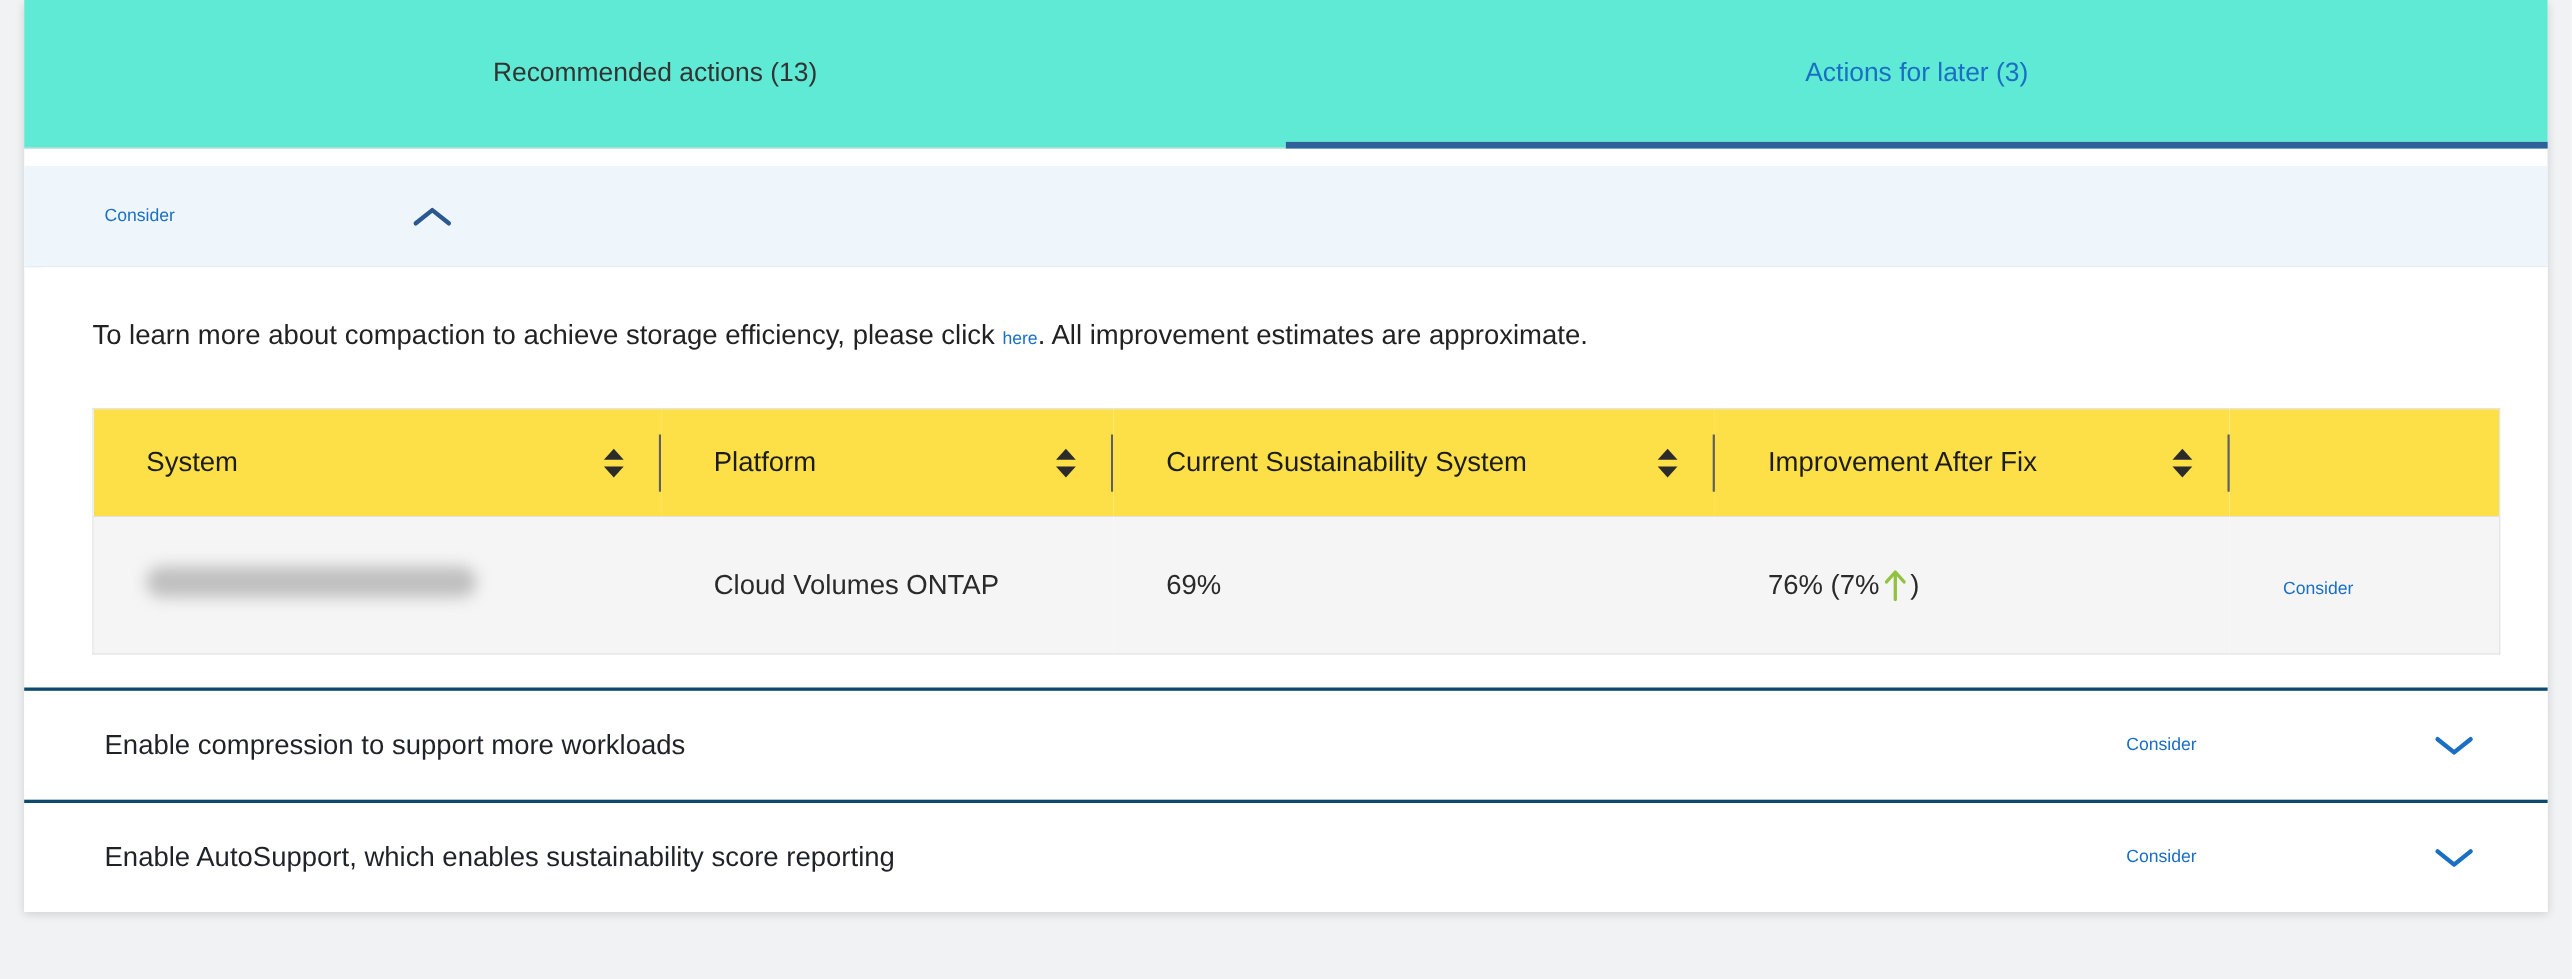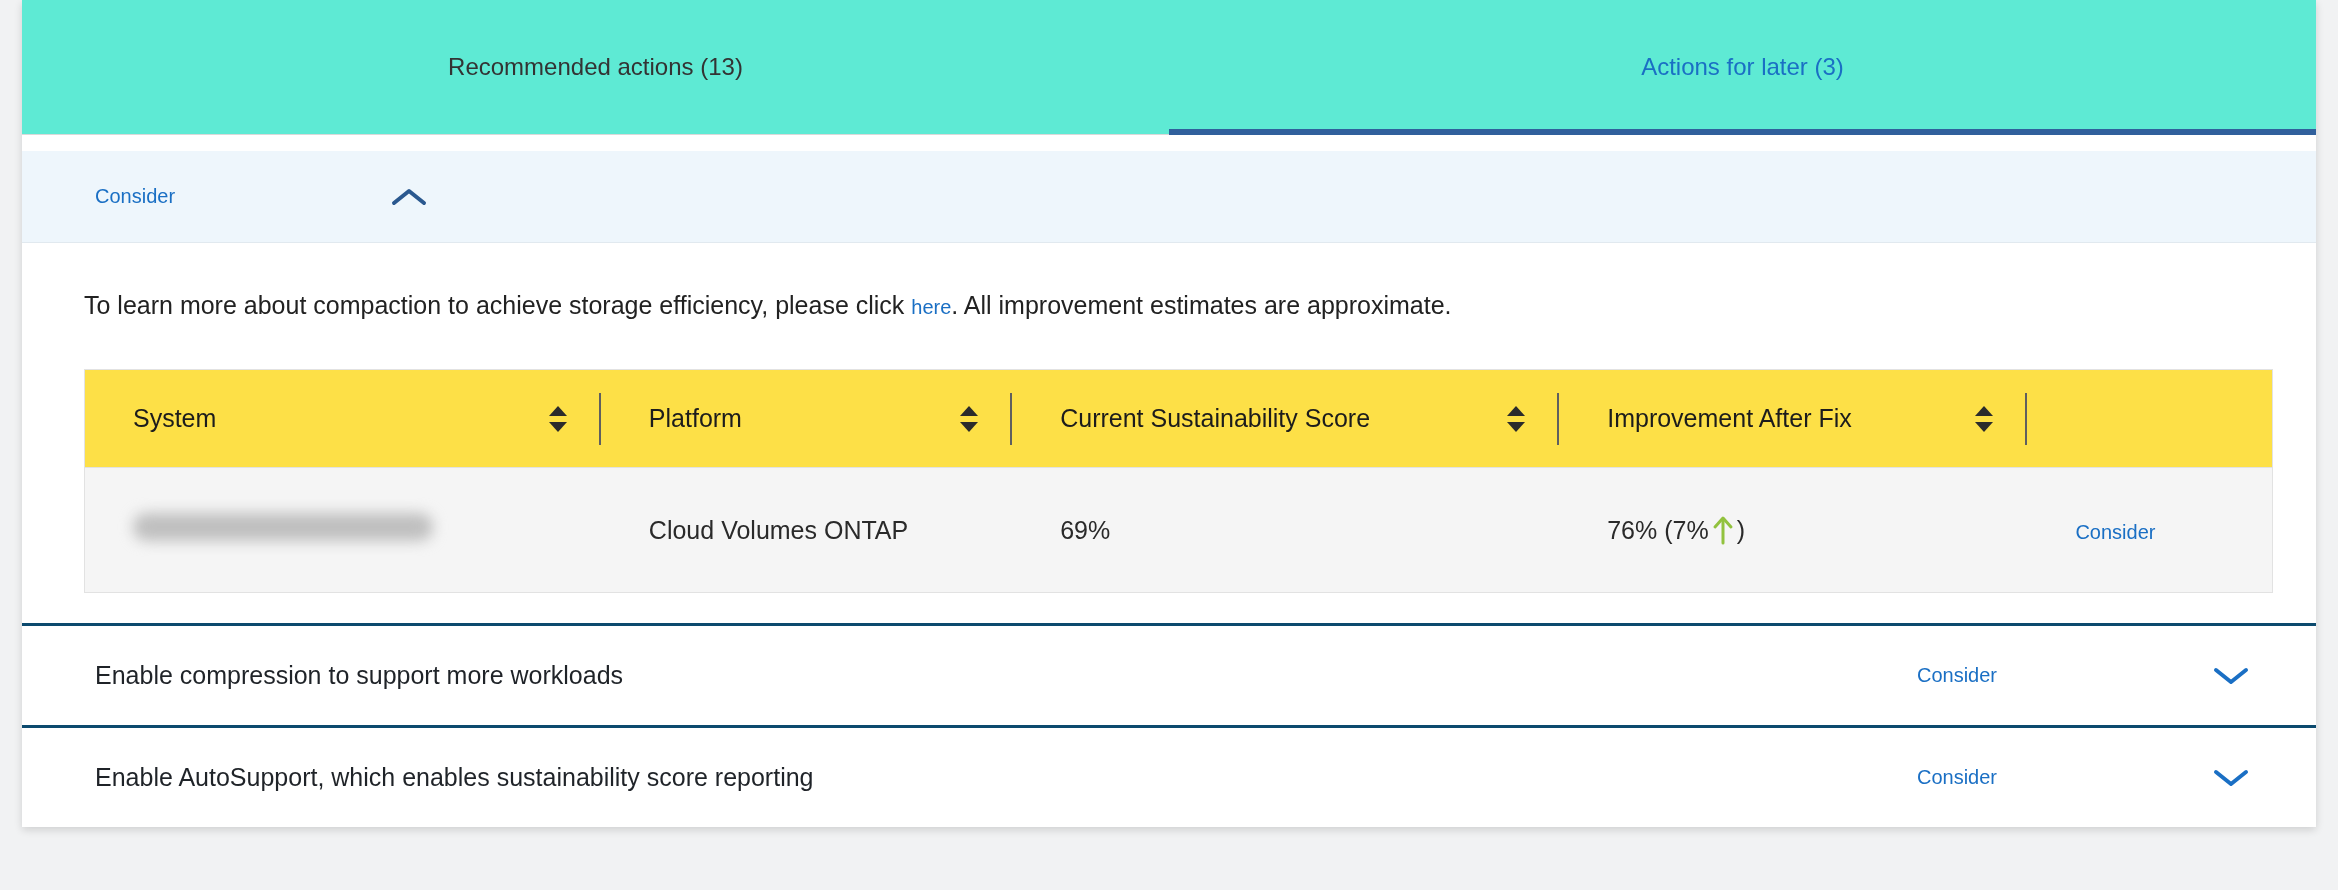--- a/index.html
+++ b/index.html
@@ -45,21 +45,21 @@
   }
   .acc-expanded {
     margin-top:16px;
     height:92px;
     background:#eef6fc;
     border-bottom:1px solid rgba(0,0,0,0.05);
   }
   .acc-row { height:102px; border-top:3px solid #0c4a6e; }
   .acc-title { font-size:25px; color:#1f2328; }
   .acc-right { display:flex; align-items:center; }
-  .link { color:#1a6fc4; font-size:20px; text-decoration:none; cursor:pointer; }
+  .link { color:#1a6fc4; font-size:16px; text-decoration:none; cursor:pointer; }
   .chev { margin-left:215px; display:inline-flex; align-items:center; cursor:pointer; }
 
   
   .panel-body { padding:44px 60px 30px 45px; background:#fff;margin-left:17px; }
   .info { font-size:25px; color:#222; margin-bottom:44px; line-height:36px; }
 
   
   table.stable {
     width:2189px;
     border-collapse:collapse;
@@ -158,21 +158,21 @@
             <span class="th-inner">
               <span>Platform</span>
               <span class="sort">
                   <i class="u"></i>
                   <i class="d"></i>
                 </span>
             </span>
           </th>
           <th>
             <span class="th-inner">
-              <span>Current Sustainability Score</span>
+              <span>Current Sustainability System</span>
               <span class="sort">
                   <i class="u"></i>
                   <i class="d"></i>
                 </span>
             </span>
           </th>
           <th>
             <span class="th-inner">
               <span>Improvement After Fix</span>
               <span class="sort">

